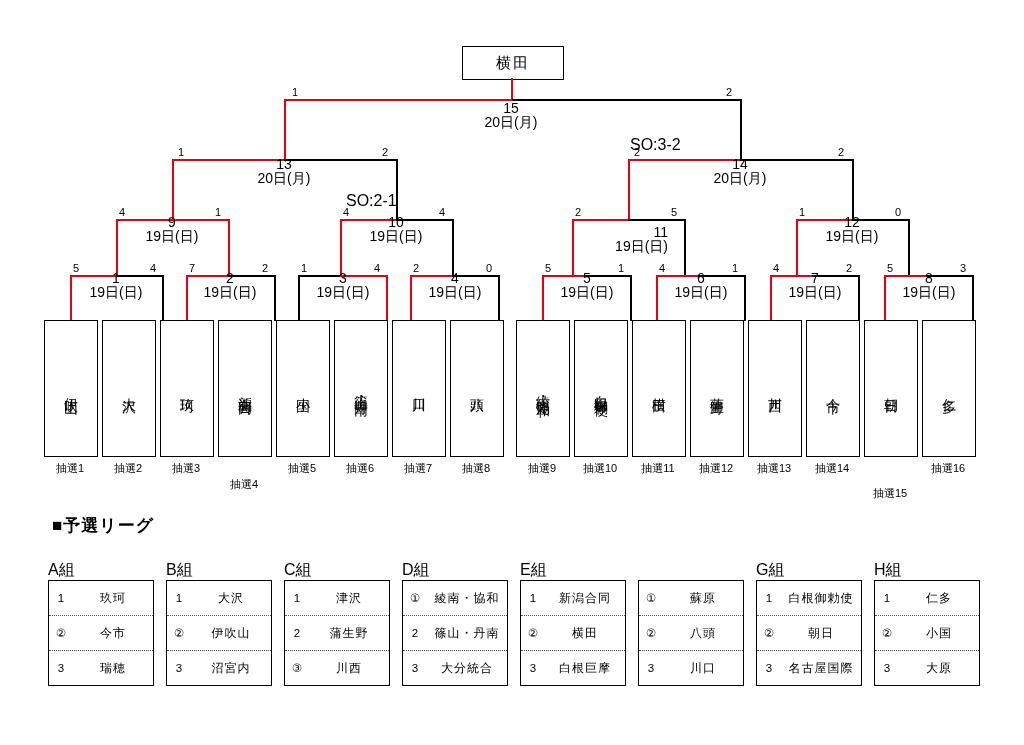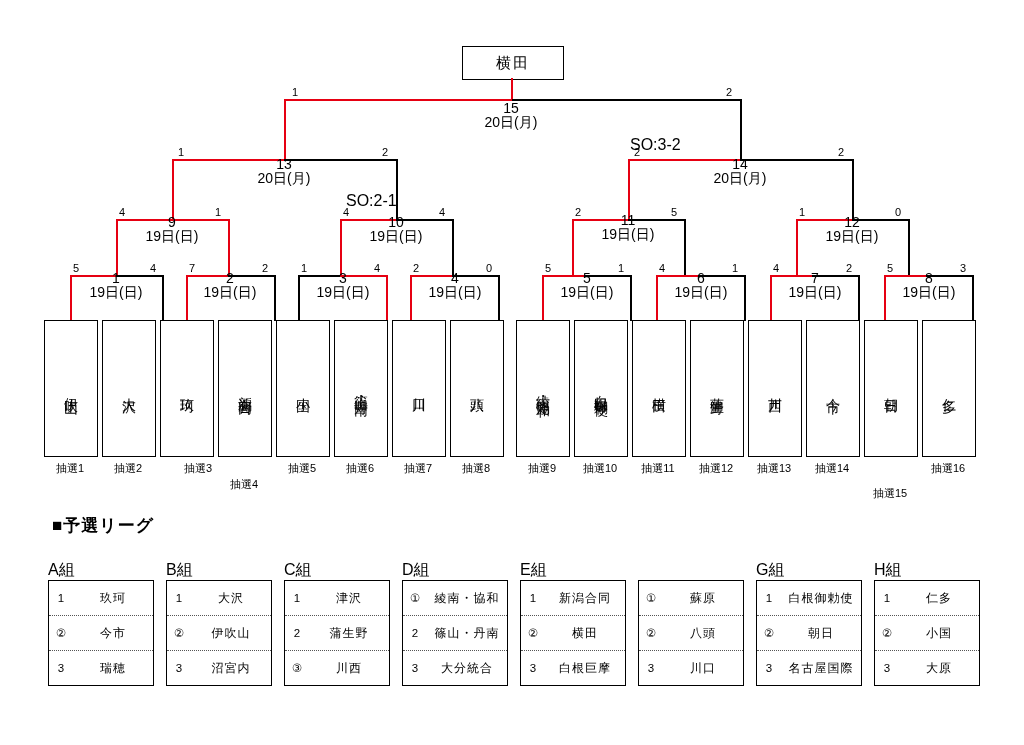--- a/index.html
+++ b/index.html
@@ -147,21 +147,21 @@
     <div class="mno">10</div>
     <div class="mdate">19日(日)</div>
   </div>
 
   <div class="ln hl red" style="left:572px;top:219px;width:58px;"></div>
   <div class="ln hl" style="left:628px;top:219px;width:58px;"></div>
   <div class="ln vl red" style="left:572px;top:219px;height:56px;"></div>
   <div class="ln vl" style="left:684px;top:219px;height:56px;"></div>
   <div class="num" style="left:575px;top:206px;">2</div>
   <div class="num" style="left:671px;top:206px;">5</div>
-  <div class="match" style="left:588px;top:213px;width:80px;">
+  <div class="match" style="left:588px;top:225px;width:80px;text-align:right;">
     <div class="mno">11</div>
     <div class="mdate">19日(日)</div>
   </div>
 
   <div class="ln hl red" style="left:796px;top:219px;width:58px;"></div>
   <div class="ln hl" style="left:852px;top:219px;width:58px;"></div>
   <div class="ln vl red" style="left:796px;top:219px;height:56px;"></div>
   <div class="ln vl" style="left:908px;top:219px;height:56px;"></div>
   <div class="num" style="left:799px;top:206px;">1</div>
   <div class="num" style="left:895px;top:206px;">0</div>
@@ -302,21 +302,21 @@
     </div>
   <div class="teambox" style="left:864px;top:320px;">
       <span>朝日</span>
     </div>
   <div class="teambox" style="left:922px;top:320px;">
       <span>仁多</span>
     </div>
 
   <div class="seedlabel" style="left:44px;top:461px;">抽選1</div>
   <div class="seedlabel" style="left:102px;top:461px;">抽選2</div>
-  <div class="seedlabel" style="left:160px;top:461px;text-align:right;">抽選3</div>
+  <div class="seedlabel" style="left:160px;top:461px;">抽選3</div>
   <div class="seedlabel" style="left:218px;top:461px;margin-top:16px;">抽選4</div>
   <div class="seedlabel" style="left:276px;top:461px;">抽選5</div>
   <div class="seedlabel" style="left:334px;top:461px;">抽選6</div>
   <div class="seedlabel" style="left:392px;top:461px;">抽選7</div>
   <div class="seedlabel" style="left:450px;top:461px;">抽選8</div>
   <div class="seedlabel" style="left:516px;top:461px;">抽選9</div>
   <div class="seedlabel" style="left:574px;top:461px;">抽選10</div>
   <div class="seedlabel" style="left:632px;top:461px;">抽選11</div>
   <div class="seedlabel" style="left:690px;top:461px;">抽選12</div>
   <div class="seedlabel" style="left:748px;top:461px;">抽選13</div>

